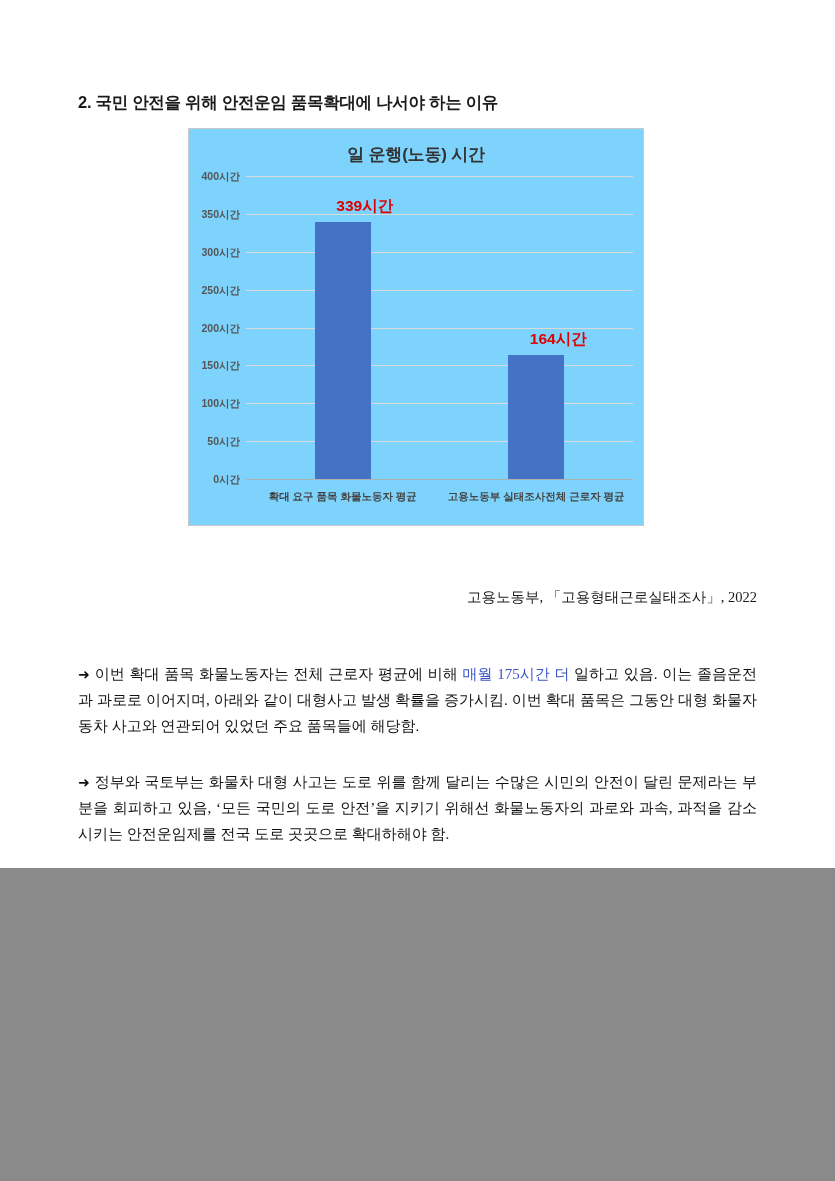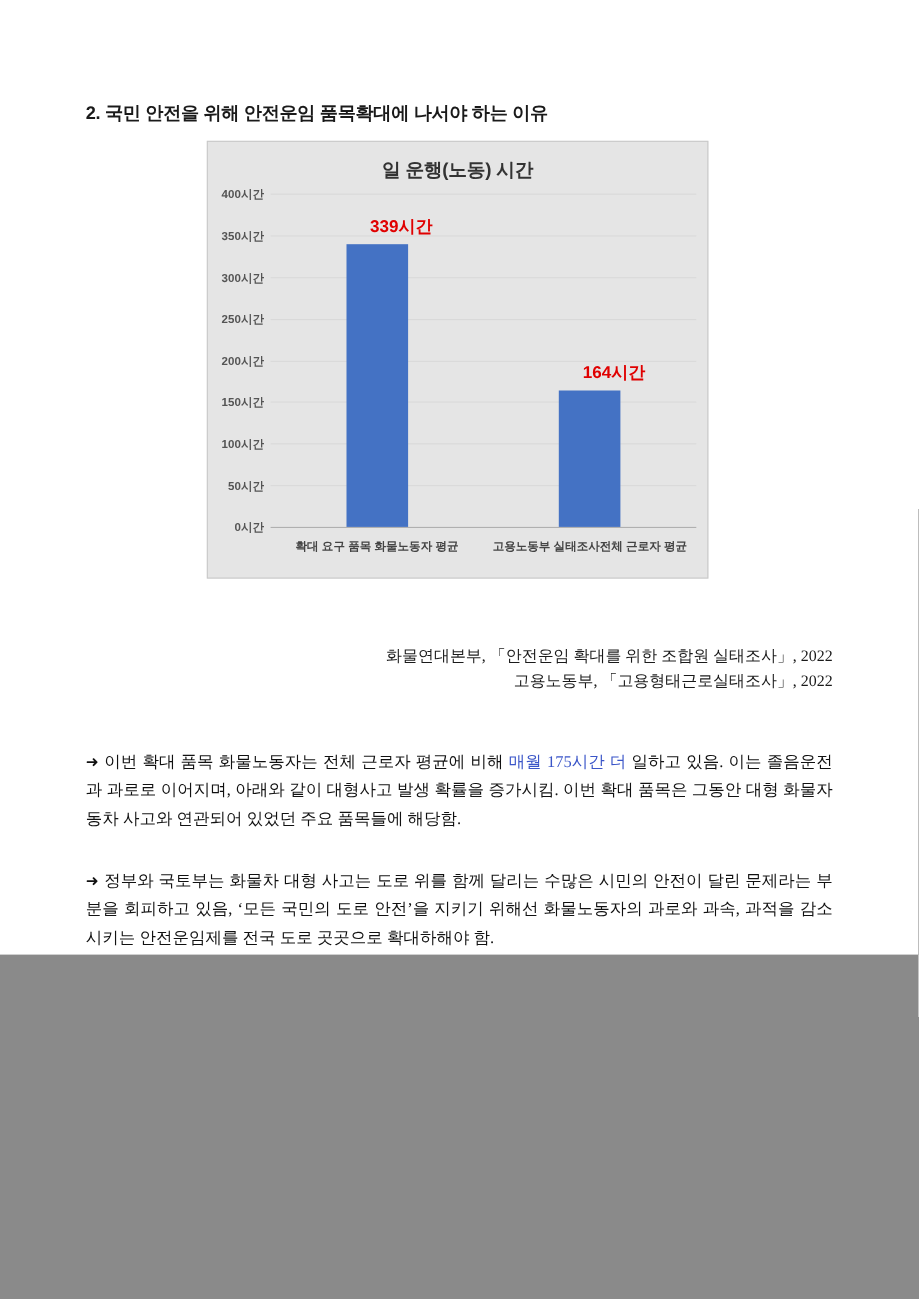--- a/index.html
+++ b/index.html
@@ -32,21 +32,21 @@
   }
 
   
   .chart-box {
     position: absolute;
     left: 188px;
     top: 128px;
     width: 456px;
     height: 398px;
     border: 1px solid #c9c9c9;
-    background: #e5e5e5;
+    background: #7dd3fc;
     box-sizing: border-box;
   }
   .chart-title {
     position: absolute;
     top: 14px;
     left: 0;
     width: 100%;
     text-align: center;
     font-family: "Liberation Sans", sans-serif;
     font-weight: bold;
@@ -129,21 +129,20 @@
   
   .para {
     position: absolute;
     left: 78px;
     width: 679px;
     font-size: 15px;
     color: #111111;
     line-height: 1.72;
     text-align: justify;
     text-justify: inter-ideograph;
-    margin-top: 19px;
   }
   .para.p1 { top: 662px; }
   .para.p2 { top: 770px; }
   .arrow {
     font-family: "DejaVu Sans", sans-serif;
     font-size: 14px;
     margin-right: 5px;
   }
   .hl {
     color: #3a55c8;
@@ -192,21 +191,20 @@
         <div class="bar" style="background: rgb(68, 114, 196); left: calc(25% - 28px); width: 56px; height: 84.75%;"></div>
         <div class="bar-label" style="left: 25%; bottom: calc(84.75% + 6px); color: rgb(224, 0, 0);">339시간</div>
         <div class="cat-label" style="left: 25%; text-align: center;">확대 요구 품목 화물노동자 평균</div>
         <div class="bar" style="background: rgb(68, 114, 196); left: calc(75% - 28px); width: 56px; height: 41%;"></div>
         <div class="bar-label" style="left: 75%; bottom: calc(41% + 6px); color: rgb(224, 0, 0);">164시간</div>
         <div class="cat-label" style="left: 75%; text-align: right;">고용노동부 실태조사전체 근로자 평균</div>
       </div>
   </div>
 
   <div class="sources">
-    <div>화물연대본부, 「안전운임 확대를 위한 조합원 실태조사」, 2022</div>
     <div>고용노동부, 「고용형태근로실태조사」, 2022</div>
   </div>
 
   <div class="para p1">
     <span class="arrow">➜</span><span>이번 확대 품목 화물노동자는 전체 근로자 평균에 비해 </span><span class="hl">매월 175시간 더</span><span> 일하고 있음. 이는 졸음운전과 과로로 이어지며, 아래와 같이 대형사고 발생 확률을 증가시킴. 이번 확대 품목은 그동안 대형 화물자동차 사고와 연관되어 있었던 주요 품목들에 해당함.</span>
   </div>
 
   <div class="para p2">
     <span class="arrow">➜</span><span>정부와 국토부는 화물차 대형 사고는 도로 위를 함께 달리는 수많은 시민의 안전이 달린 문제라는 부분을 회피하고 있음, ‘모든 국민의 도로 안전’을 지키기 위해선 화물노동자의 과로와 과속, 과적을 감소시키는 안전운임제를 전국 도로 곳곳으로 확대하해야 함.</span>
   </div>

